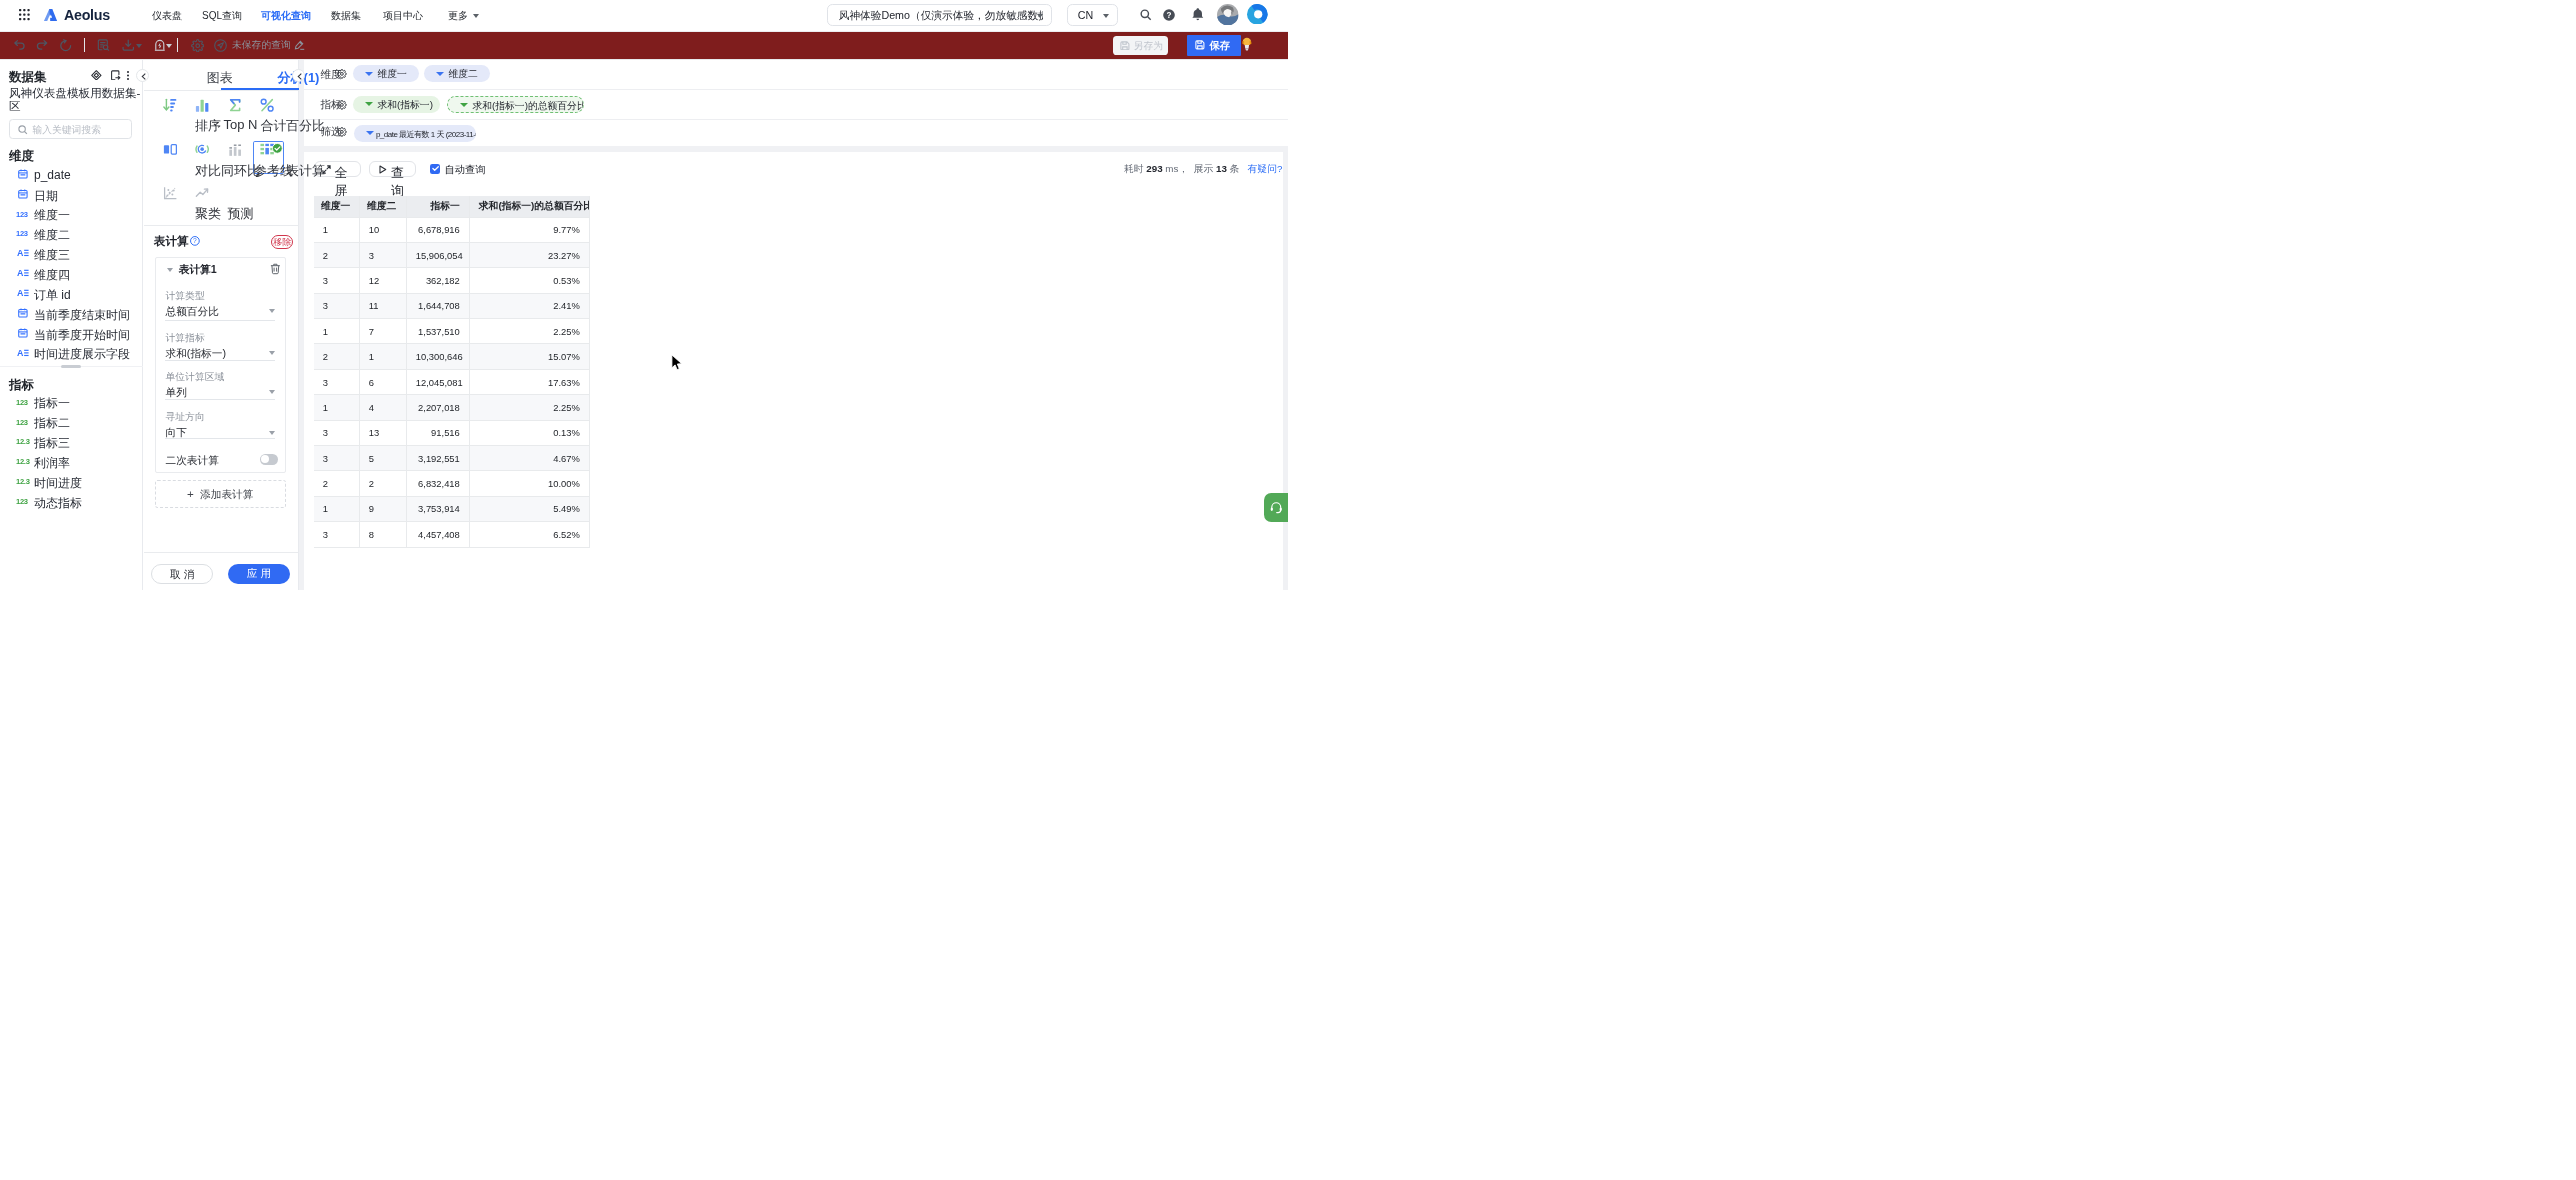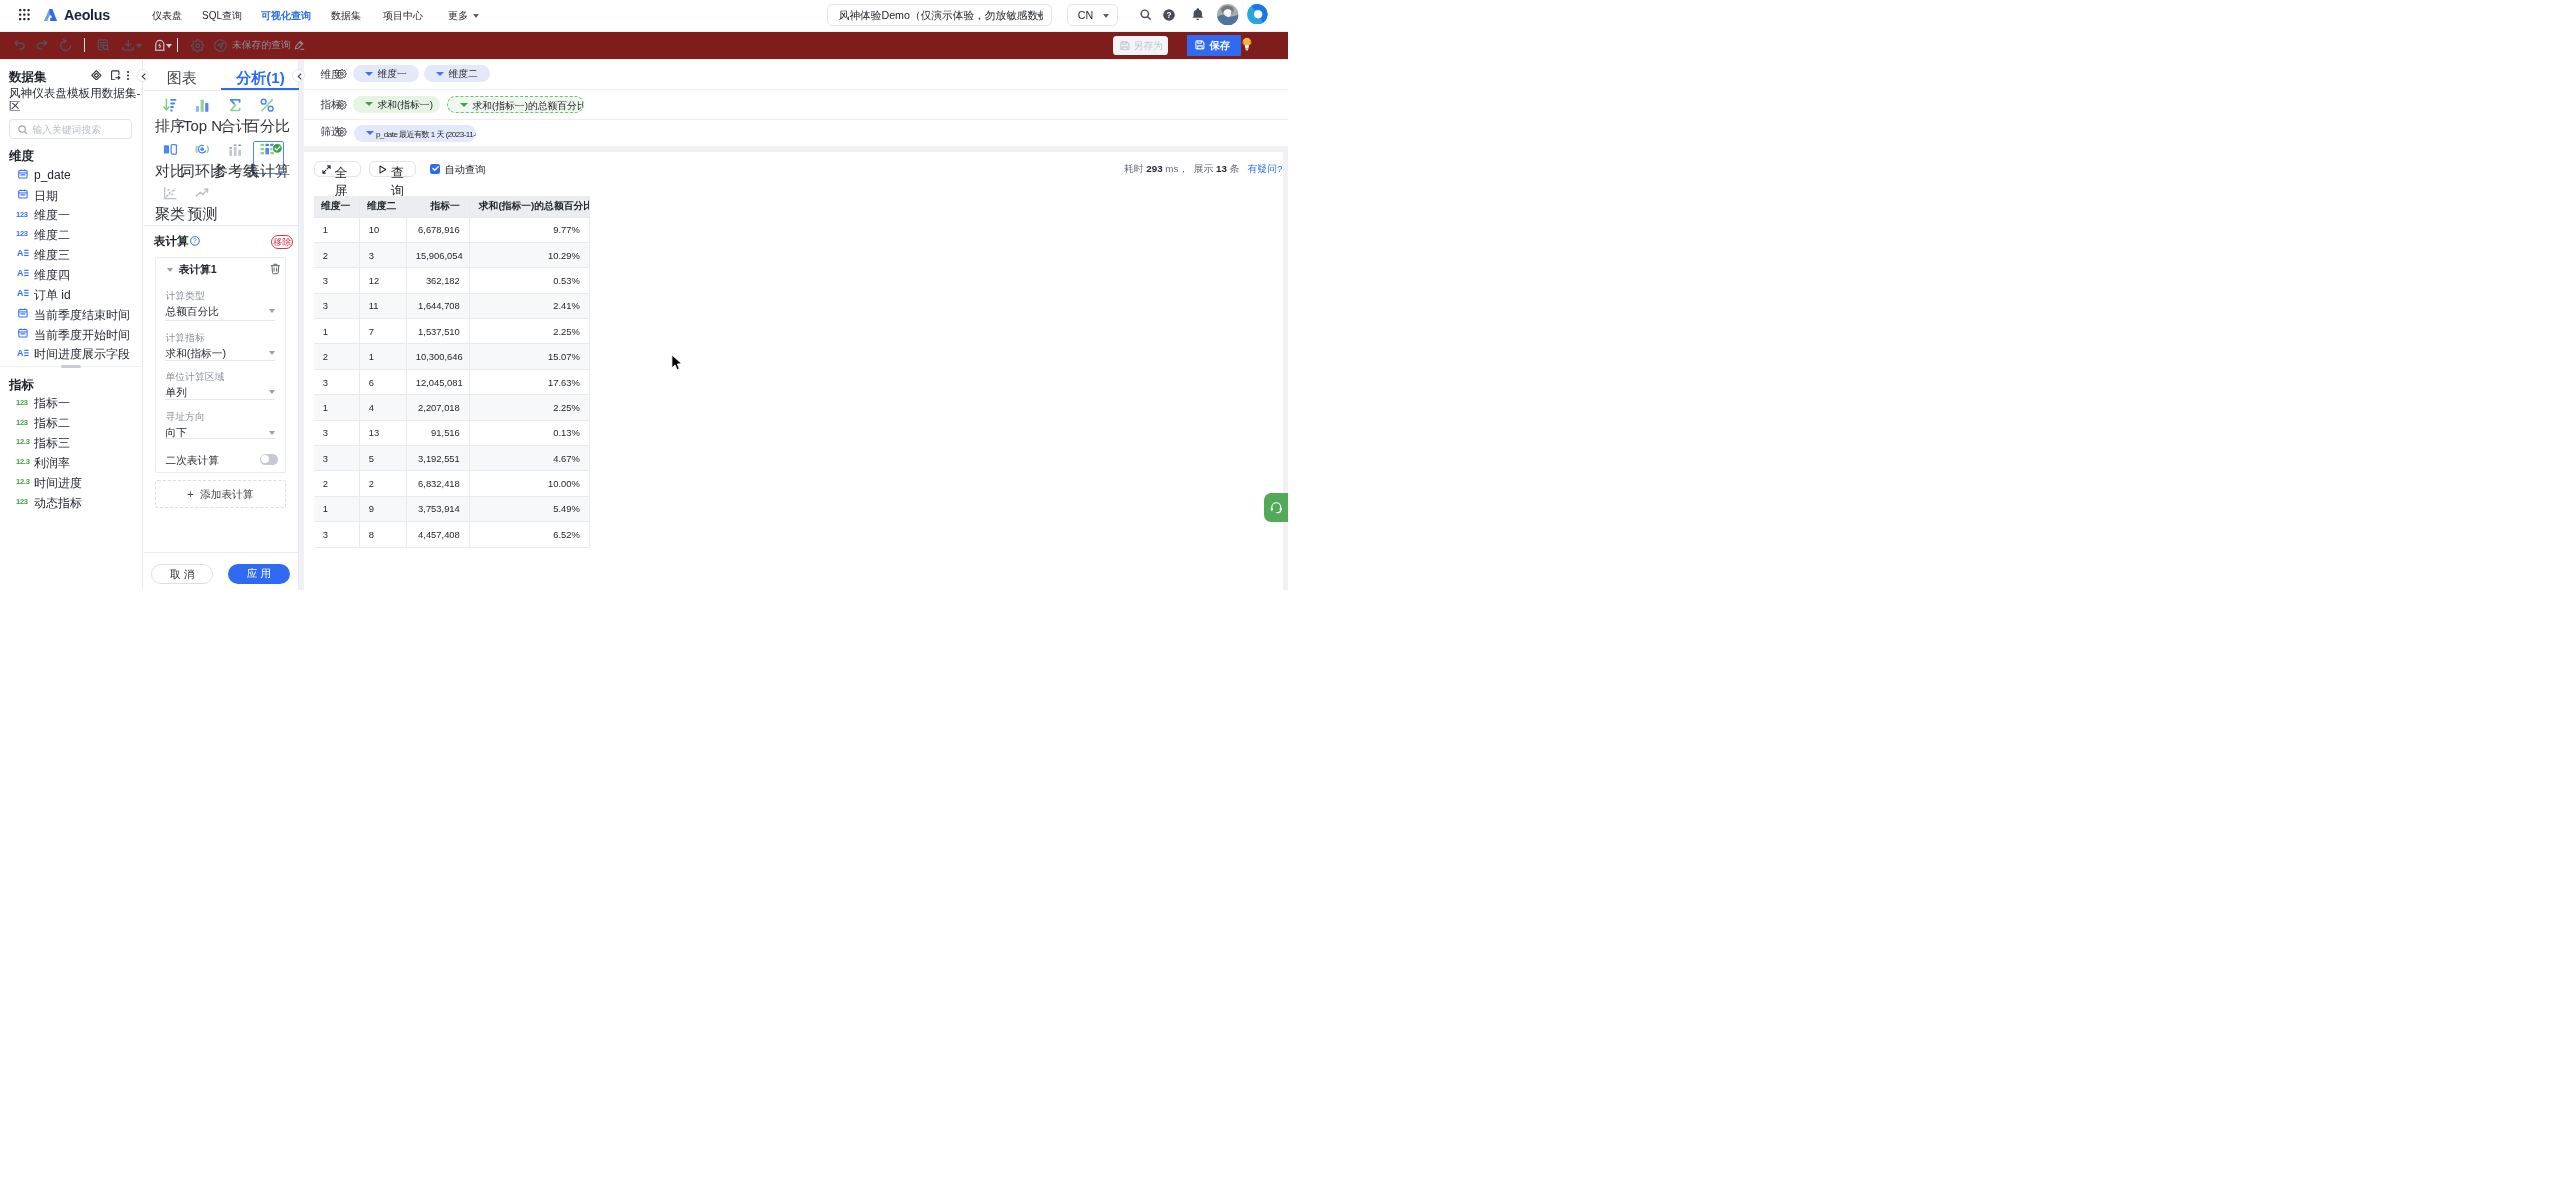--- a/index.html
+++ b/index.html
@@ -13,21 +13,21 @@
 
 #tbar { position:absolute; left:0; top:32px; width:1288px; height:28px; background:#7f1d1d; border-bottom:0.9px solid #e7e9ec; z-index:29; }
 .tico { position:absolute; top:7.2px; color:#4e5562; }
 .tsep { position:absolute; top:6.3px; width:0.9px; height:13.4px; background:#e3e5e9; }
 
 #side { position:absolute; left:0; top:60px; width:143px; height:530px; background:#fff; border-right:0.9px solid #e8eaee; z-index:8; }
 .shead { position:absolute; left:9px; font-size:12.5px; font-weight:bold; color:#1f2329; }
 .sitem { position:absolute; left:34px; font-size:12px; color:#262a33; white-space:nowrap; }
 
 #panel { position:absolute; left:144px; top:60px; width:155px; height:530px; background:#fff; border-right:0.9px solid #e8eaee; z-index:7; }
-.plabel { position:absolute; font-size:15px; color:#30333a; text-align:center; white-space:nowrap; }
+.plabel { position:absolute; font-size:13px; color:#30333a; text-align:center; white-space:nowrap;margin-left:38px; }
 .glabel { position:absolute; font-size:9.8px; color:#8a9099;text-align:center; }
 .gval { position:absolute; font-size:10.7px; color:#25282f; }
 .gcaret { position:absolute; width:0; height:0; border-left:3.1px solid transparent; border-right:3.1px solid transparent; border-top:4px solid #9aa0a8; }
 
 #main { position:absolute; left:299px; top:60px; width:989px; height:530px; background:#f0f1f4; z-index:1; }
 #fcard { position:absolute; left:5.4px; top:0; width:984px; height:86px; background:#fff; }
 .frow-line { position:absolute; left:0; width:984px; height:0.9px; background:#edeef1; }
 .flabel { position:absolute; left:16px; font-size:10.7px; color:#30333a; }
 .pill { position:absolute; height:16.5px; border-radius:8.5px; font-size:9.8px; color:#23262e; overflow:hidden; white-space:nowrap; }
 .ptri { position:absolute; left:11.6px; top:6.3px; width:0; height:0; border-left:4px solid transparent; border-right:4px solid transparent; }
@@ -508,21 +508,21 @@
       <tr>
             <td class="tl">1</td>
             <td class="tl">10</td>
             <td class="tr2">6,678,916</td>
             <td class="tr2">9.77%</td>
           </tr>
 <tr class="alt">
             <td class="tl">2</td>
             <td class="tl">3</td>
             <td class="tr2">15,906,054</td>
-            <td class="tr2">10.29%</td>
+            <td class="tr2">23.27%</td>
           </tr>
 <tr>
             <td class="tl">3</td>
             <td class="tl">12</td>
             <td class="tr2">362,182</td>
             <td class="tr2">0.53%</td>
           </tr>
 <tr class="alt">
             <td class="tl">3</td>
             <td class="tl">11</td>

